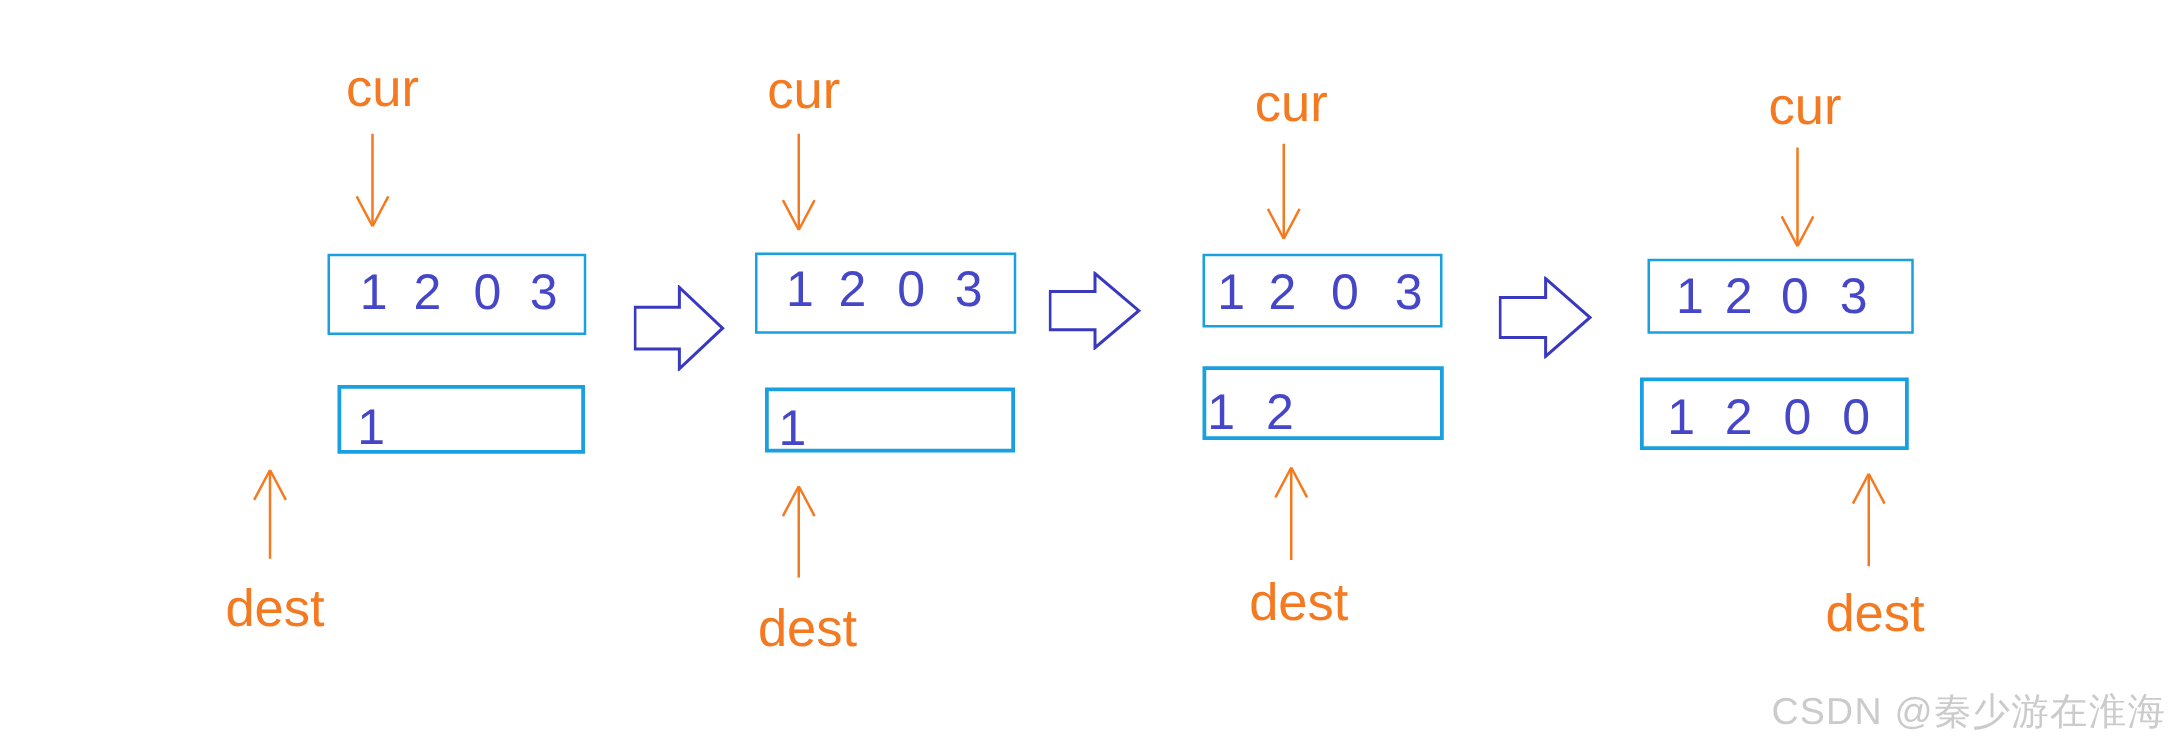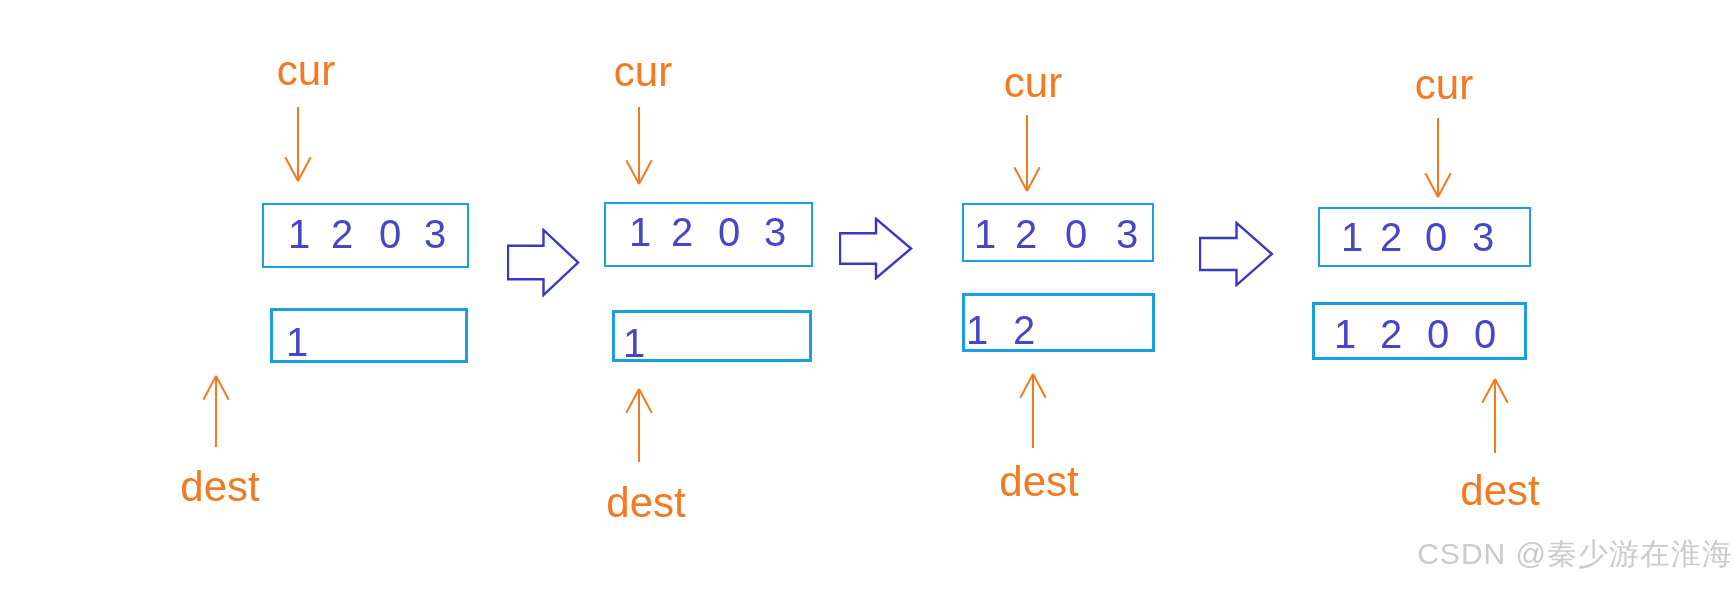--- a/index.html
+++ b/index.html
@@ -39,21 +39,21 @@
     width: 2px;
     background: var(--orange, #f47a22);
   }
   .wing { height: 27px; }
   .wing.down { transform-origin: 50% 100%; }
   .wing.up   { transform-origin: 50% 0%; }
   .tarrow { position: absolute; }
   .watermark {
     position: absolute;
     right: 2px;
-    top: 534px;
+    top: 549px;
     font-size: 30px;
     letter-spacing: 1px;
     color: var(--wm, #cbcbcb);
     white-space: nowrap;
   }
 </style>
 </head>
 <body>
 
 <div id="canvas">

